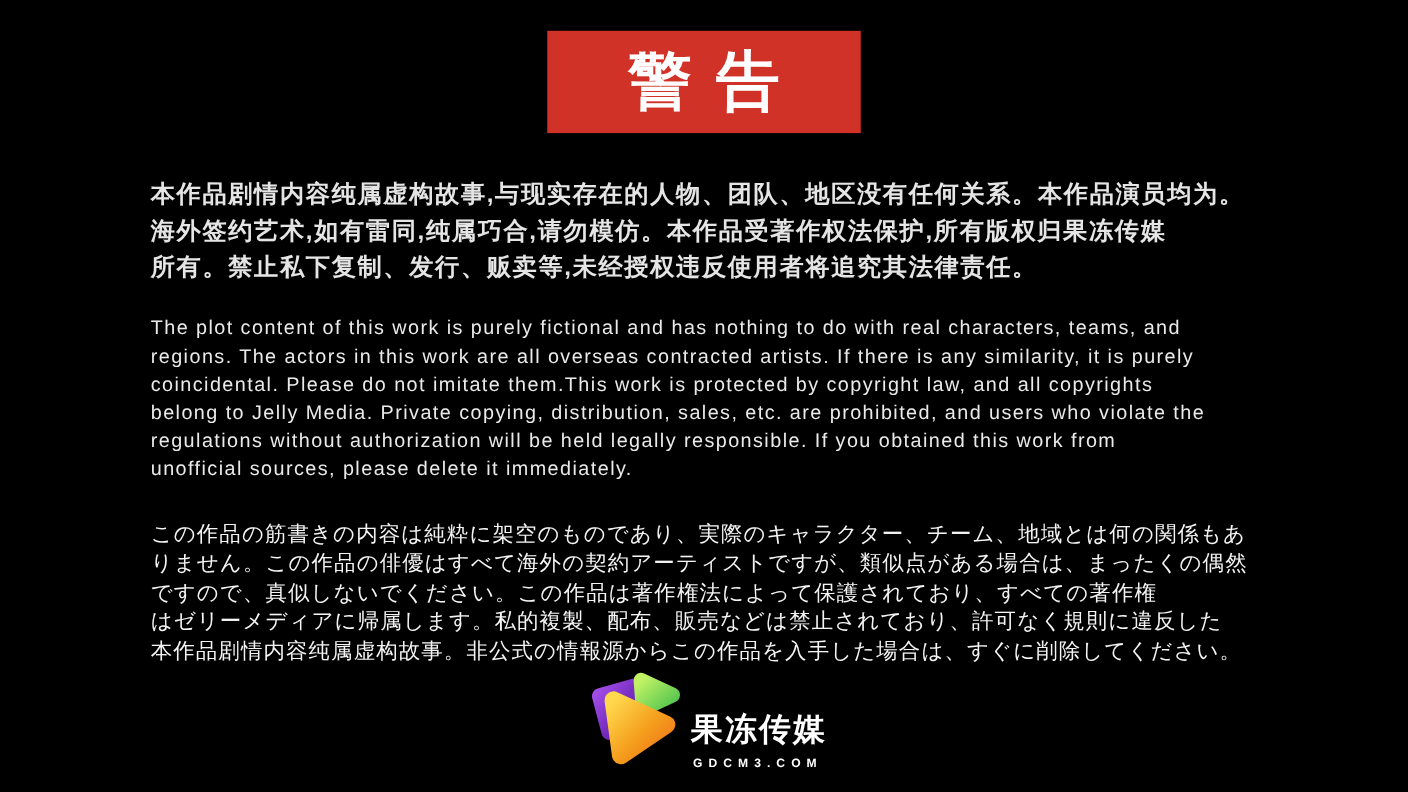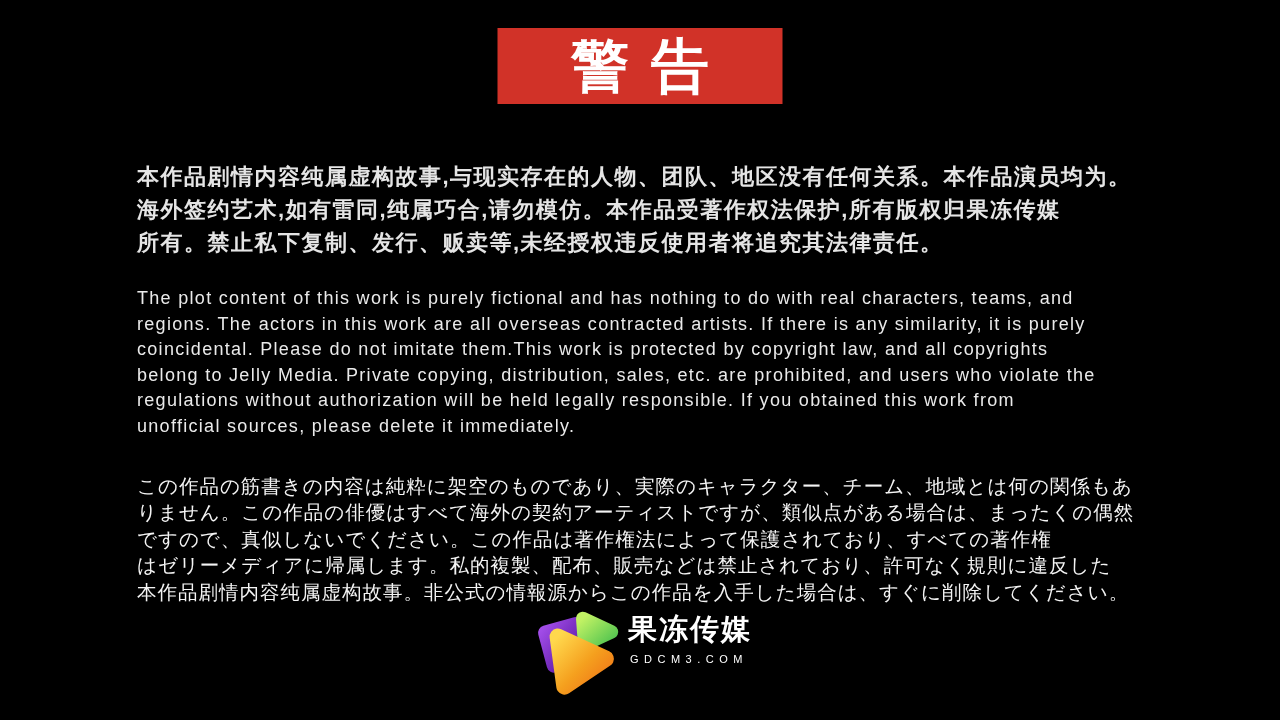--- a/index.html
+++ b/index.html
@@ -14,21 +14,21 @@
     background: #000000;
     overflow: hidden;
     font-family: "Liberation Sans", sans-serif;
   }
   .banner {
     position: absolute;
     top: 28px;
     left: 50%;
     transform: translateX(-50%);
     width: 285px;
-    height: 76px;
+    height: 93px;
     background: #d13228;
     display: flex;
     align-items: center;
     justify-content: center;
   }
   .banner-title {
     color: #ffffff;
     font-size: 58px;
     font-weight: 700;
     letter-spacing: 22px;
@@ -67,21 +67,21 @@
     font-weight: 400;
     line-height: 26.5px;
     letter-spacing: 1px;
   }
   .logo {
     position: absolute;
     left: 50%;
     top: 604px;
     transform: translateX(-50%);
     display: flex;
-    align-items: flex-start;
+    align-items: flex-end;
     gap: 4px;
   }
   .logo-icon {
     width: 96px;
     height: 96px;
     display: block;
   }
   .logo-text {
     display: flex;
     flex-direction: column;
@@ -91,21 +91,21 @@
   .logo-name {
     color: #ffffff;
     font-size: 29px;
     font-weight: 700;
     letter-spacing: 2px;
     line-height: 1.1;
   }
   .logo-domain {
     color: #ffffff;
     font-size: 11px;
-    font-weight: 400;
+    font-weight: 700;
     letter-spacing: 5.5px;
     margin-top: 7px;
     padding-left: 2px;
   }
 </style>
 </head>
 <body>
 
 <div class="page">
 

